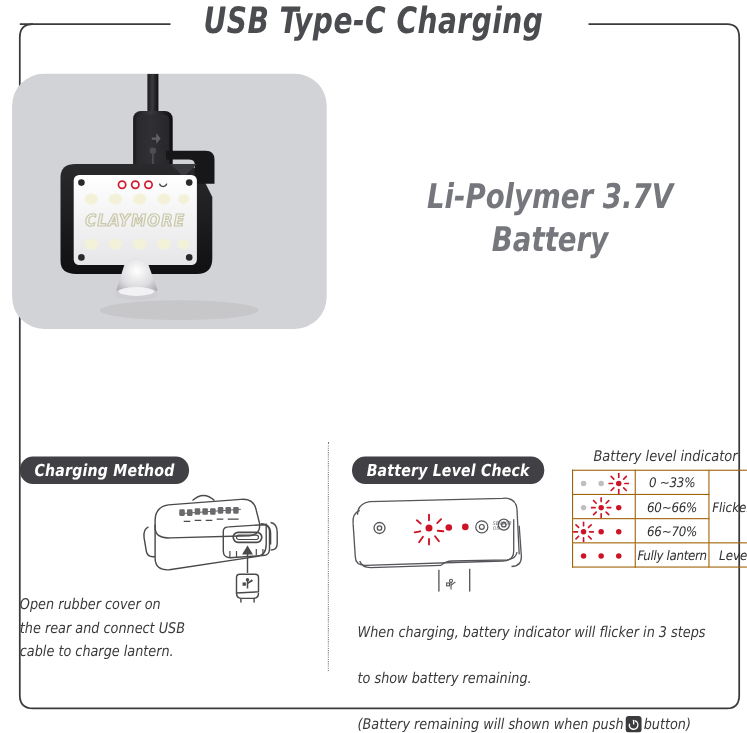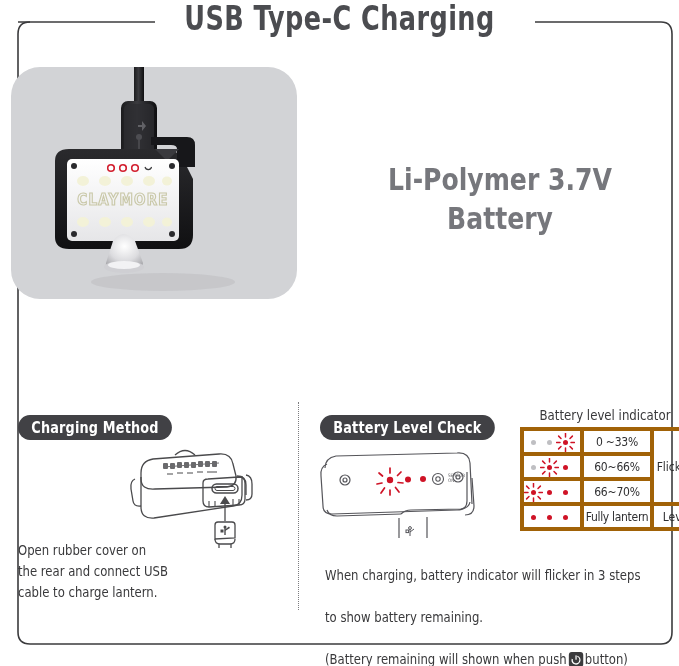--- a/index.html
+++ b/index.html
@@ -4,21 +4,21 @@
 <style>
   html,body{margin:0;padding:0;}
   body{
     width:679px;height:666px;
     background:#ffffff;
     font-family:"Liberation Sans", sans-serif;
     color:#3b3b3d;
     overflow:hidden;
     position:relative;
   }
-  .page{position:absolute;inset:0;}
+  .page{position:absolute;inset:0;font-style:italic;}
 
   
   .frame{position:absolute;left:0;top:0;width:679px;height:666px;pointer-events:none;}
 
   
   .title{
     position:absolute;left:0;top:-1px;width:679px;
     text-align:center;
     font-size:33px;
     font-weight:bold;
@@ -104,21 +104,21 @@
     font-size:13.5px;color:#39393b;text-align:center;margin-bottom:4px;
     font-family:"DejaVu Sans Condensed","Liberation Sans",sans-serif;
     transform:scaleX(0.97);
   }
   table.levels{
     border-collapse:collapse;
     width:170px;
     table-layout:fixed;
   }
   table.levels td{
-    border:4px solid #a16207;
+    border:1px solid #a16207;
     height:21px;
     font-size:12px;
     color:#2f2f31;
     font-family:"DejaVu Sans Condensed","Liberation Sans",sans-serif;
     padding:0;
     text-align:center;
     vertical-align:middle;
     margin-top:12px;
   }
   td.leds{width:56px;}

